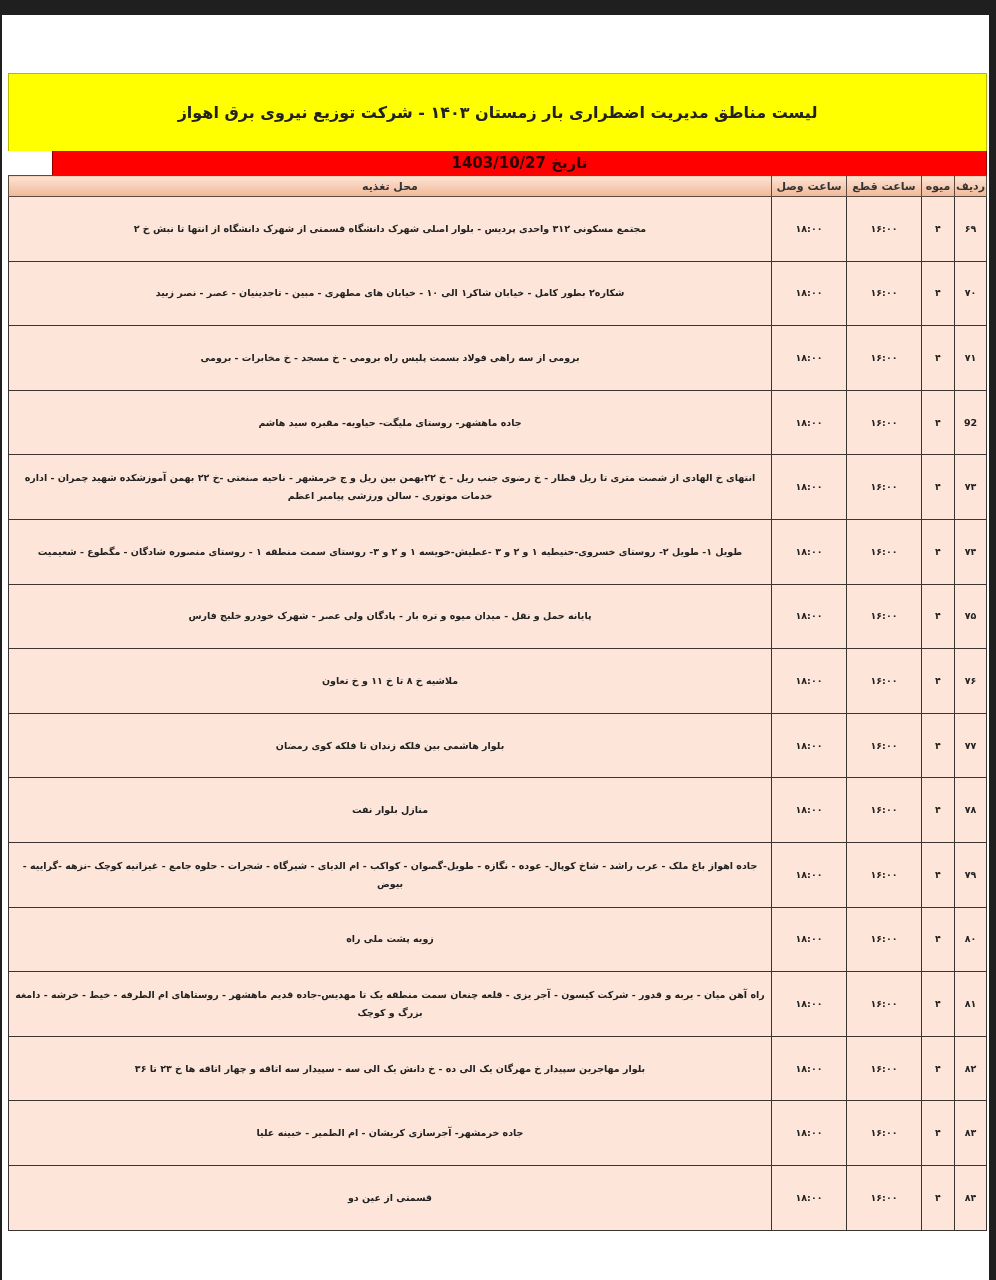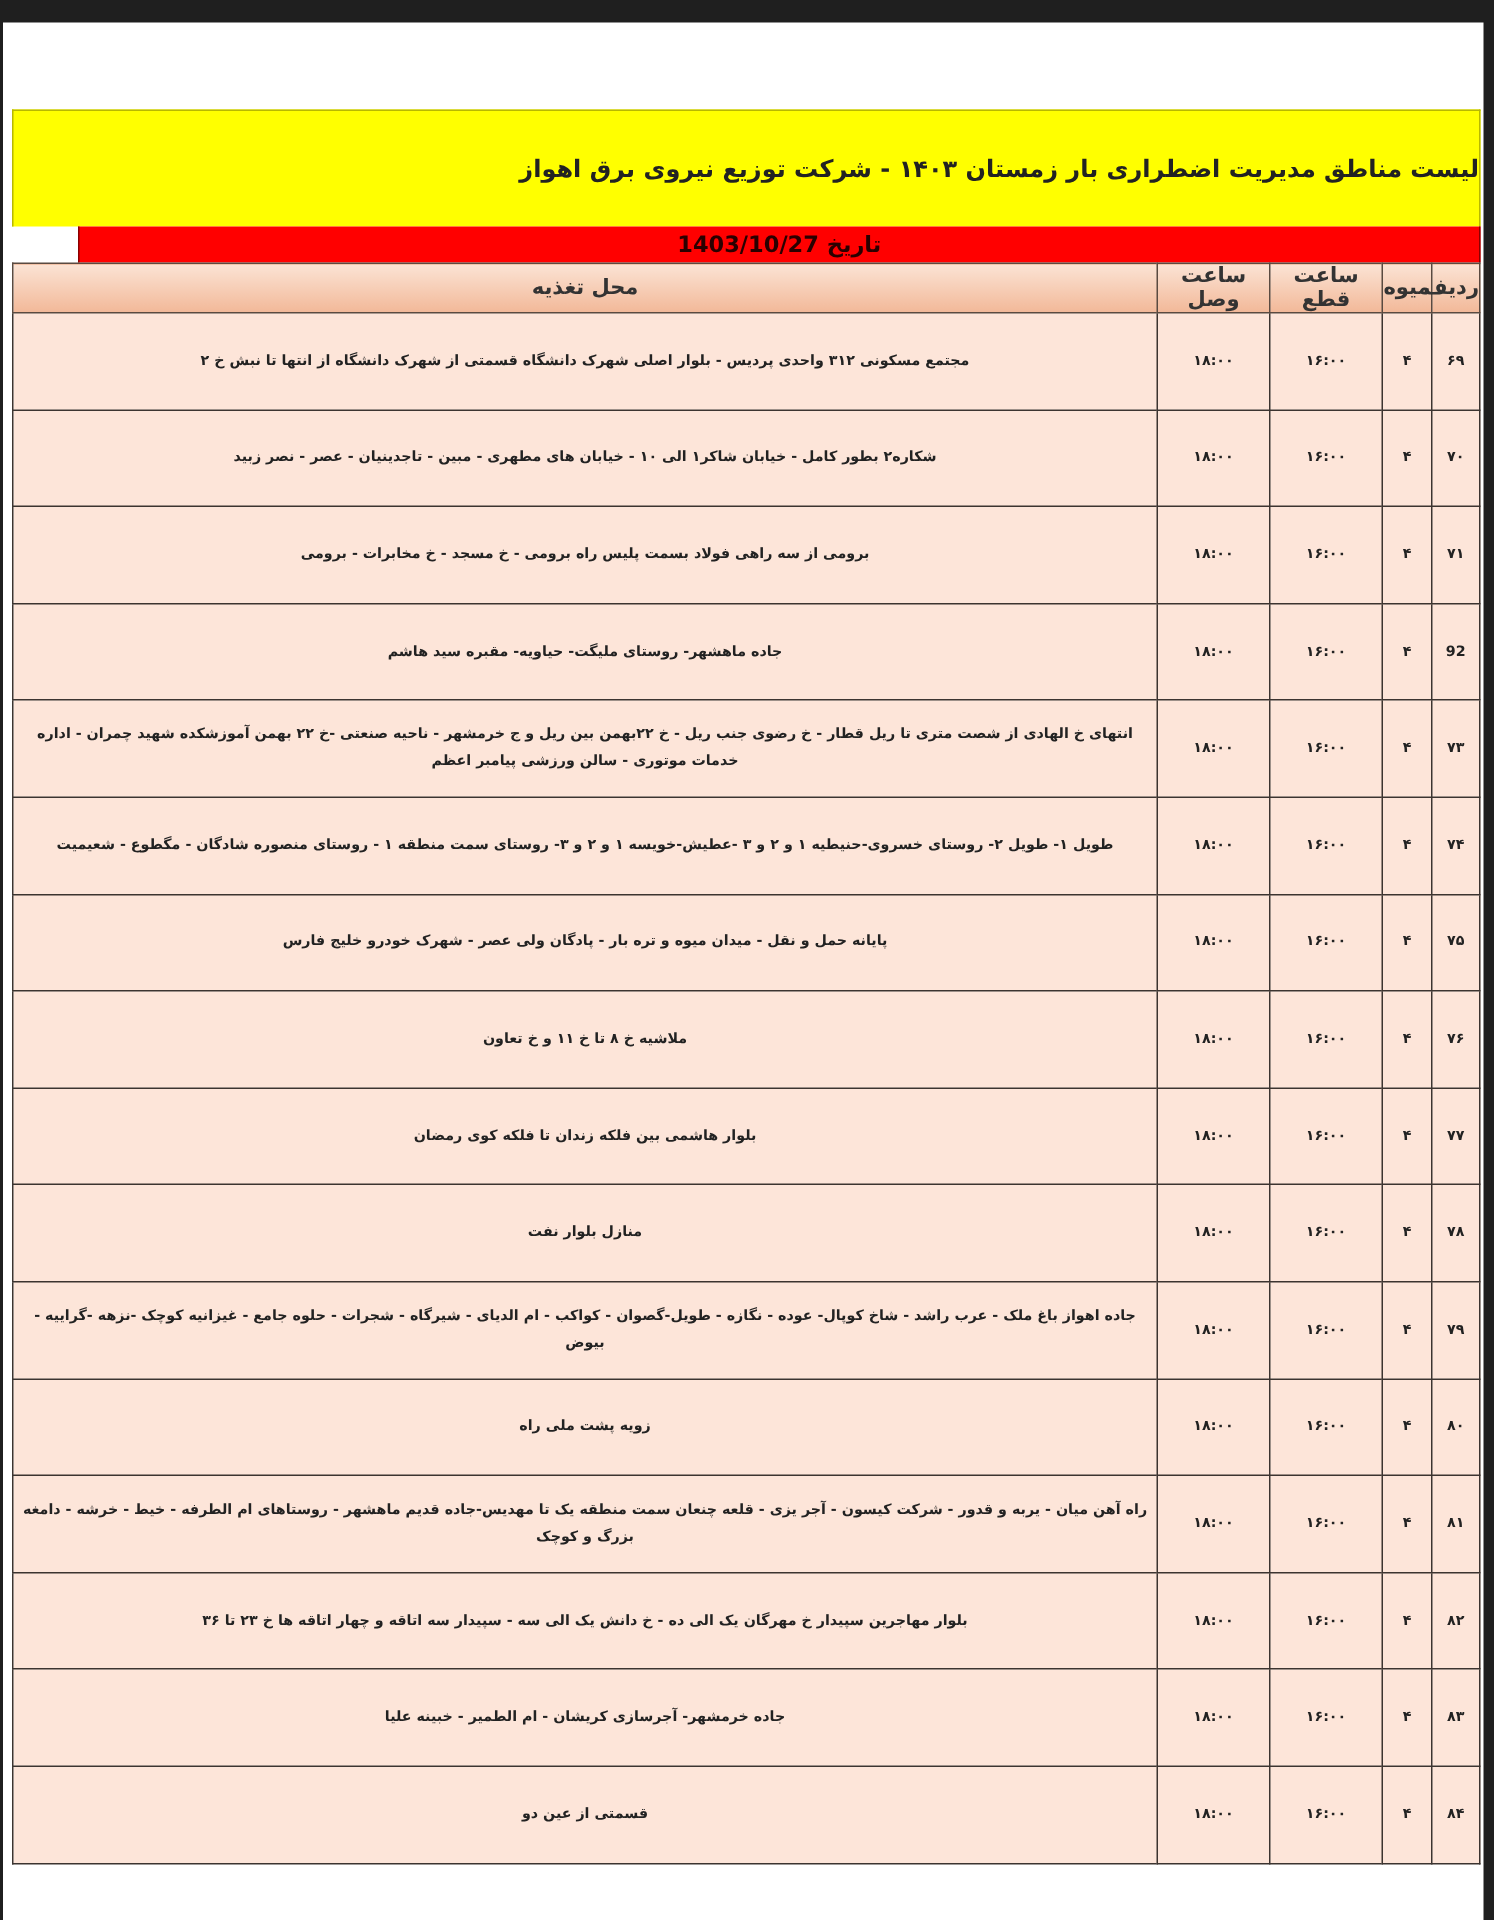--- a/index.html
+++ b/index.html
@@ -12,36 +12,36 @@
   .page {
     position: absolute; left: 2px; top: 15px; width: 987px; height: 1265px;
     background: #ffffff;
   }
   .sheet {
     position: absolute; left: 6px; top: 58px; width: 979px;
   }
   .title-bar {
     height: 77px; background: #ffff00;
     border: 1px solid #b8b800; border-bottom: none;
-    display: flex; align-items: center; 
+    display: flex; align-items: center; justify-content: center;
     direction: rtl;
   }
   .title-bar span { font-size: 16px; font-weight: bold; color: #222; }
   .date-bar {
     height: 24px; background: #ff0000;
     border-left: 1px solid #8a0000; border-right: 1px solid #8a0000;
     display: flex; align-items: center; justify-content: center; direction: rtl; margin-left: 44px;
   }
   .date-bar span { font-size: 15px; font-weight: bold; color: #2a0000; }
   table {
     width: 979px; border-collapse: collapse; table-layout: fixed;
     direction: rtl;
   }
   th {
-    height: 20px; font-size: 14px; font-weight: bold; color: #333;
+    height: 20px; font-size: 11px; font-weight: bold; color: #333;
     background: linear-gradient(#fbe3d4, #f2b898);
     border: 1px solid #5a4a40; padding: 0;
   }
   td {
     background: #fde5d9; border: 1px solid #3c3430;
     font-size: 9.5px; font-weight: bold; color: #222;
     text-align: center; padding: 0 6px; height: 63.6px;
     line-height: 18px;
   }
   td.num { padding: 0; }

